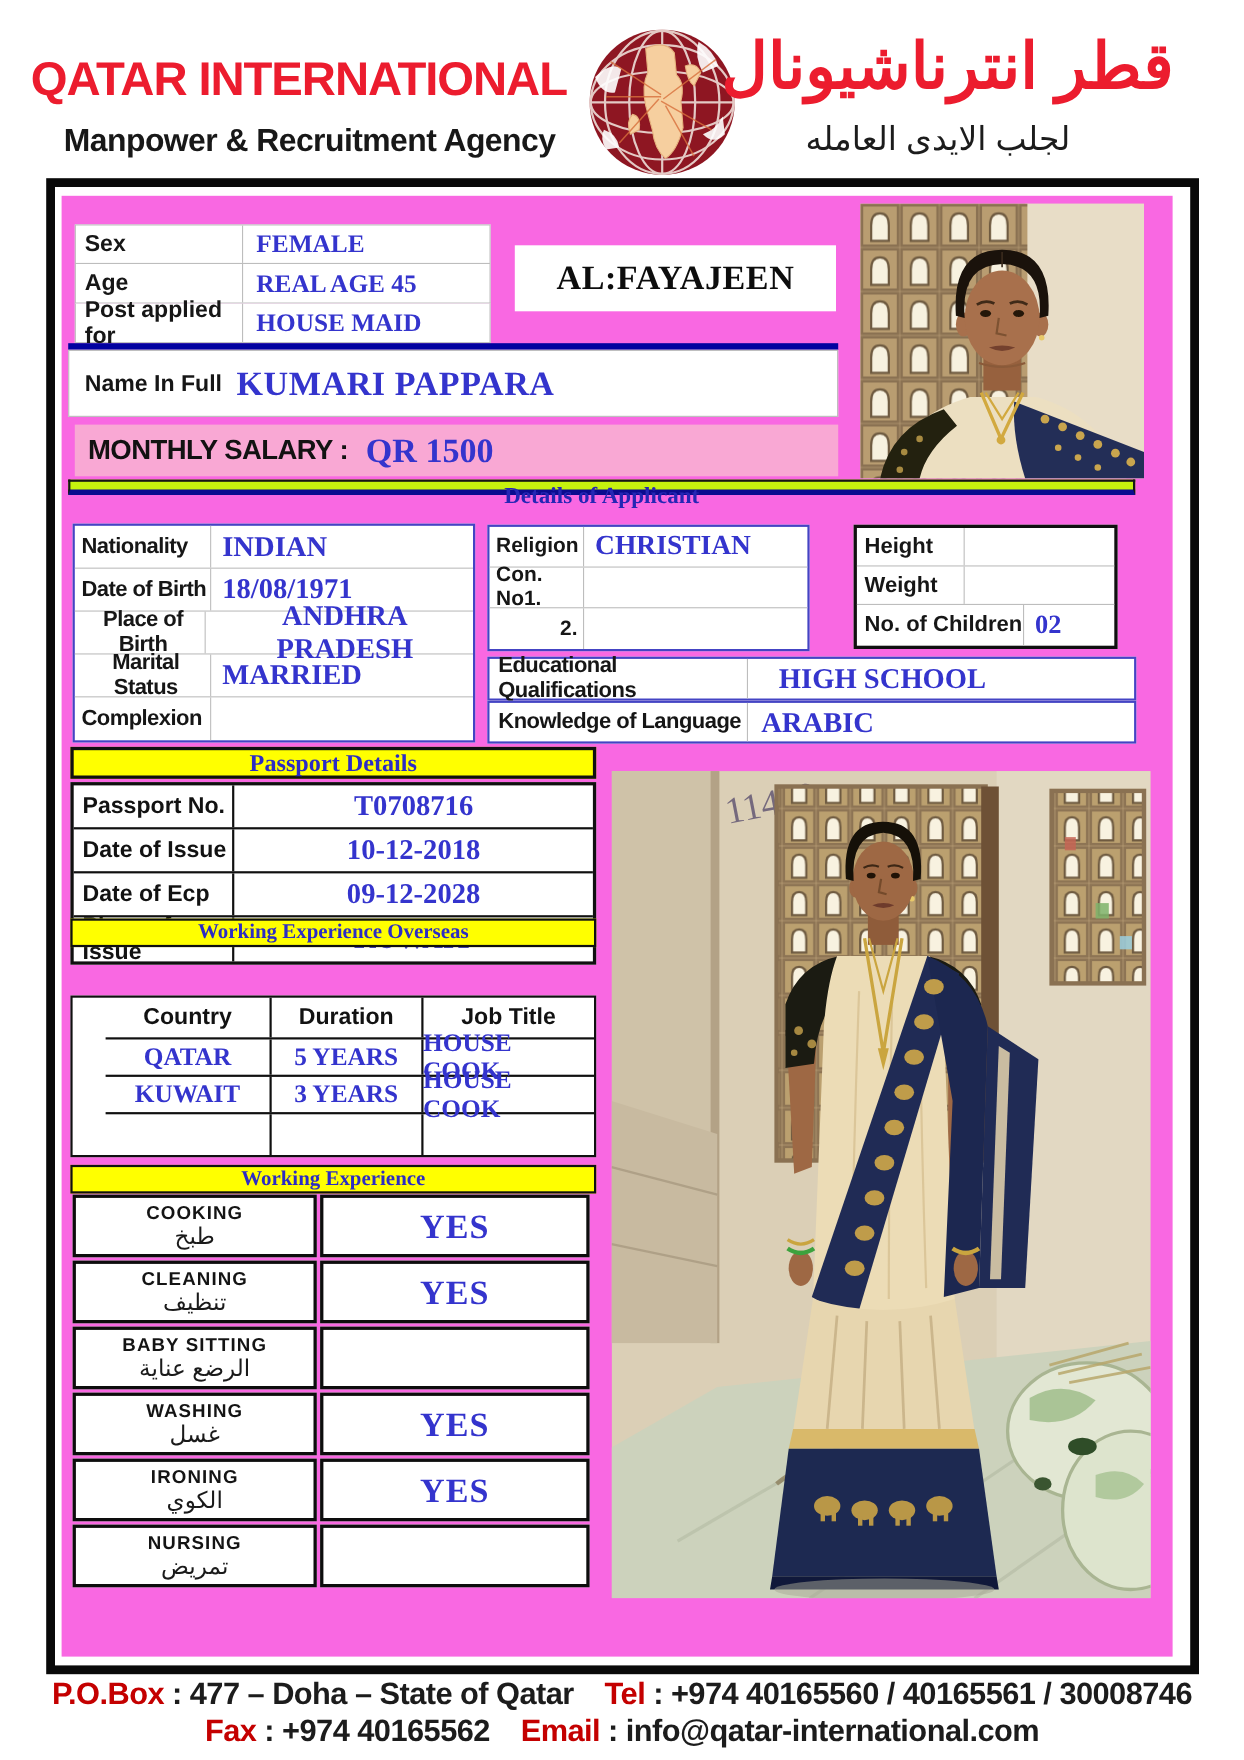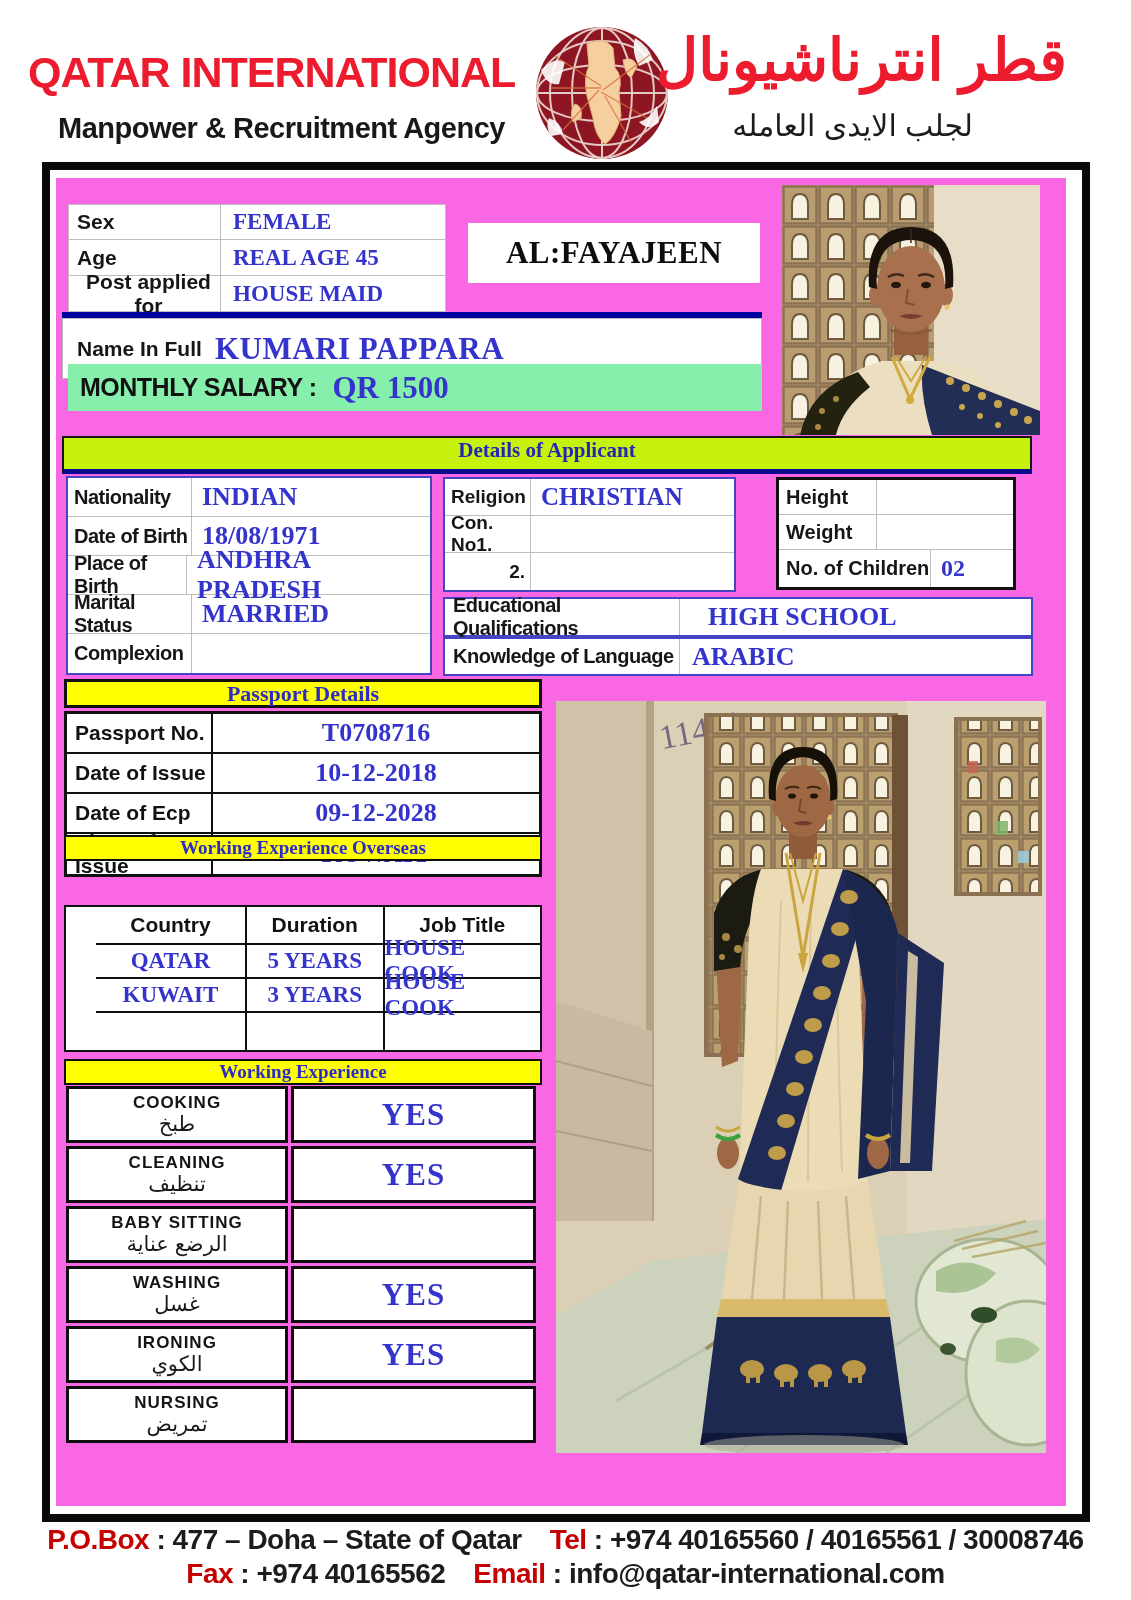--- a/index.html
+++ b/index.html
@@ -15,39 +15,39 @@
   .logo { left:535px; top:26px; width:134px; height:134px; }
 
   
   .frame { left:42px; top:162px; width:1048px; height:1360px; border:8px solid #090909; background:#fff; }
   .pink { left:56px; top:178px; width:1010px; height:1328px; background:#f968e2; }
 
   
   .sex-table { left:68px; top:204px; width:378px; }
   .sex-table .trow { display:flex; height:36px; background:#fff; border:1px solid #bdbdbd; border-top:none; align-items:center; }
   .sex-table .trow:first-child { border-top:1px solid #bdbdbd; }
-  .sex-table .tlab { width:152px; align-self:stretch; display:flex; align-items:center; padding-left:8px; border-right:1px solid #bdbdbd; font-size:21px; font-weight:bold; color:#161616;text-align:center; }
+  .sex-table .tlab { width:152px; align-self:stretch; display:flex; align-items:center; padding-left:8px; border-right:1px solid #bdbdbd; font-size:21px; font-weight:bold; color:#161616; }
   .sex-table .tval { font-size:23px; padding-left:12px; }
 
   .agent-box { left:468px; top:223px; width:292px; height:60px; background:#fff; display:flex; align-items:center; justify-content:center; font-family:"Liberation Serif",serif; font-weight:bold; font-size:31px; color:#0d0d0d; letter-spacing:0.5px; }
 
   .navy-line { left:62px; top:312px; width:700px; height:6px; background:#0202a0; }
   .name-row { left:62px; top:318px; width:700px; height:61px; background:#fff; border:1px solid #b8b8b8; display:flex; align-items:center; }
   .name-row .nlab { width:152px; padding-left:14px; font-size:21px; font-weight:bold; color:#161616; }
   .name-row .nval { font-size:31px; letter-spacing:0.5px; }
 
-  .salary-row { left:68px; top:364px; width:694px; height:47px; background:#86efac; display:flex; align-items:center; padding-left:12px; }
+  .salary-row { left:68px; top:386px; width:694px; height:47px; background:#f9a8d4; display:flex; align-items:center; padding-left:12px; }
   .salary-row .slab { font-size:25px; font-weight:bold; color:#121212; letter-spacing:-0.5px; }
   .salary-row .sval { font-size:31px; margin-left:16px; }
 
-  .green-banner { left:62px; top:436px; width:970px; height:38px; background:#c6f20e; border:2px solid #161616; border-bottom:5px solid #0b0b8f; text-align:center; font-family:"Liberation Serif",serif; font-weight:bold; font-size:21px; color:#2626b5; line-height:24px; }
+  .green-banner { left:62px; top:436px; width:970px; height:14px; background:#c6f20e; border:2px solid #161616; border-bottom:5px solid #0b0b8f; text-align:center; font-family:"Liberation Serif",serif; font-weight:bold; font-size:21px; color:#2626b5; line-height:24px; }
 
   
   .details-left { left:66px; top:476px; width:366px; border:2px solid #4444c4; background:#fff; }
-  .details-left .drow { display:flex; height:39px; border-bottom:1px solid #bdbdbd; align-items:center; }
+  .details-left .drow { display:flex; height:39px; border-bottom:1px solid #bdbdbd; align-items:center;text-align:center; }
   .details-left .drow:last-child { border-bottom:none; }
   .details-left .dlab { width:124px; align-self:stretch; display:flex; align-items:center; padding-left:6px; border-right:1px solid #bdbdbd; font-size:20px; font-weight:bold; color:#161616; letter-spacing:-0.5px; }
   .details-left .dval { font-size:26px; padding-left:10px; }
 
   .religion-table { left:443px; top:477px; width:293px; border:2px solid #4444c4; background:#fff; }
   .religion-table .rrow { display:flex; height:37px; border-bottom:1px solid #bdbdbd; align-items:center; }
   .religion-table .rrow:last-child { border-bottom:none; }
   .religion-table .rlab { width:86px; align-self:stretch; display:flex; align-items:center; padding-left:6px; border-right:1px solid #bdbdbd; font-size:19px; font-weight:bold; color:#161616; }
   .religion-table .rrow.rright .rlab { justify-content:flex-end; padding-right:5px; }
   .religion-table .rval { font-size:25px; padding-left:10px; }

